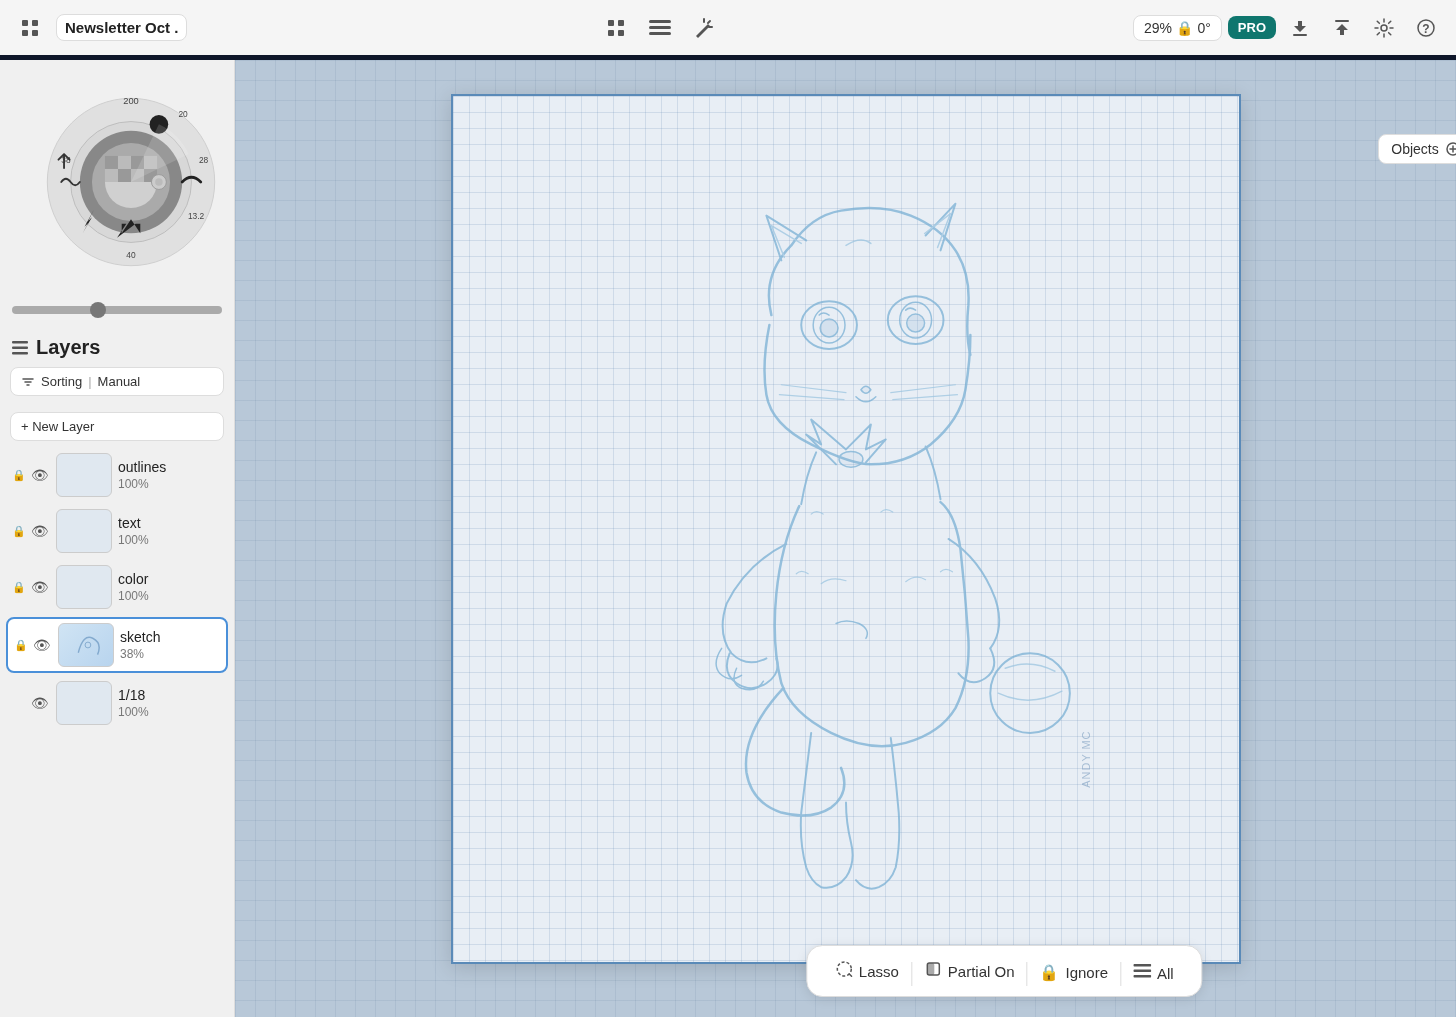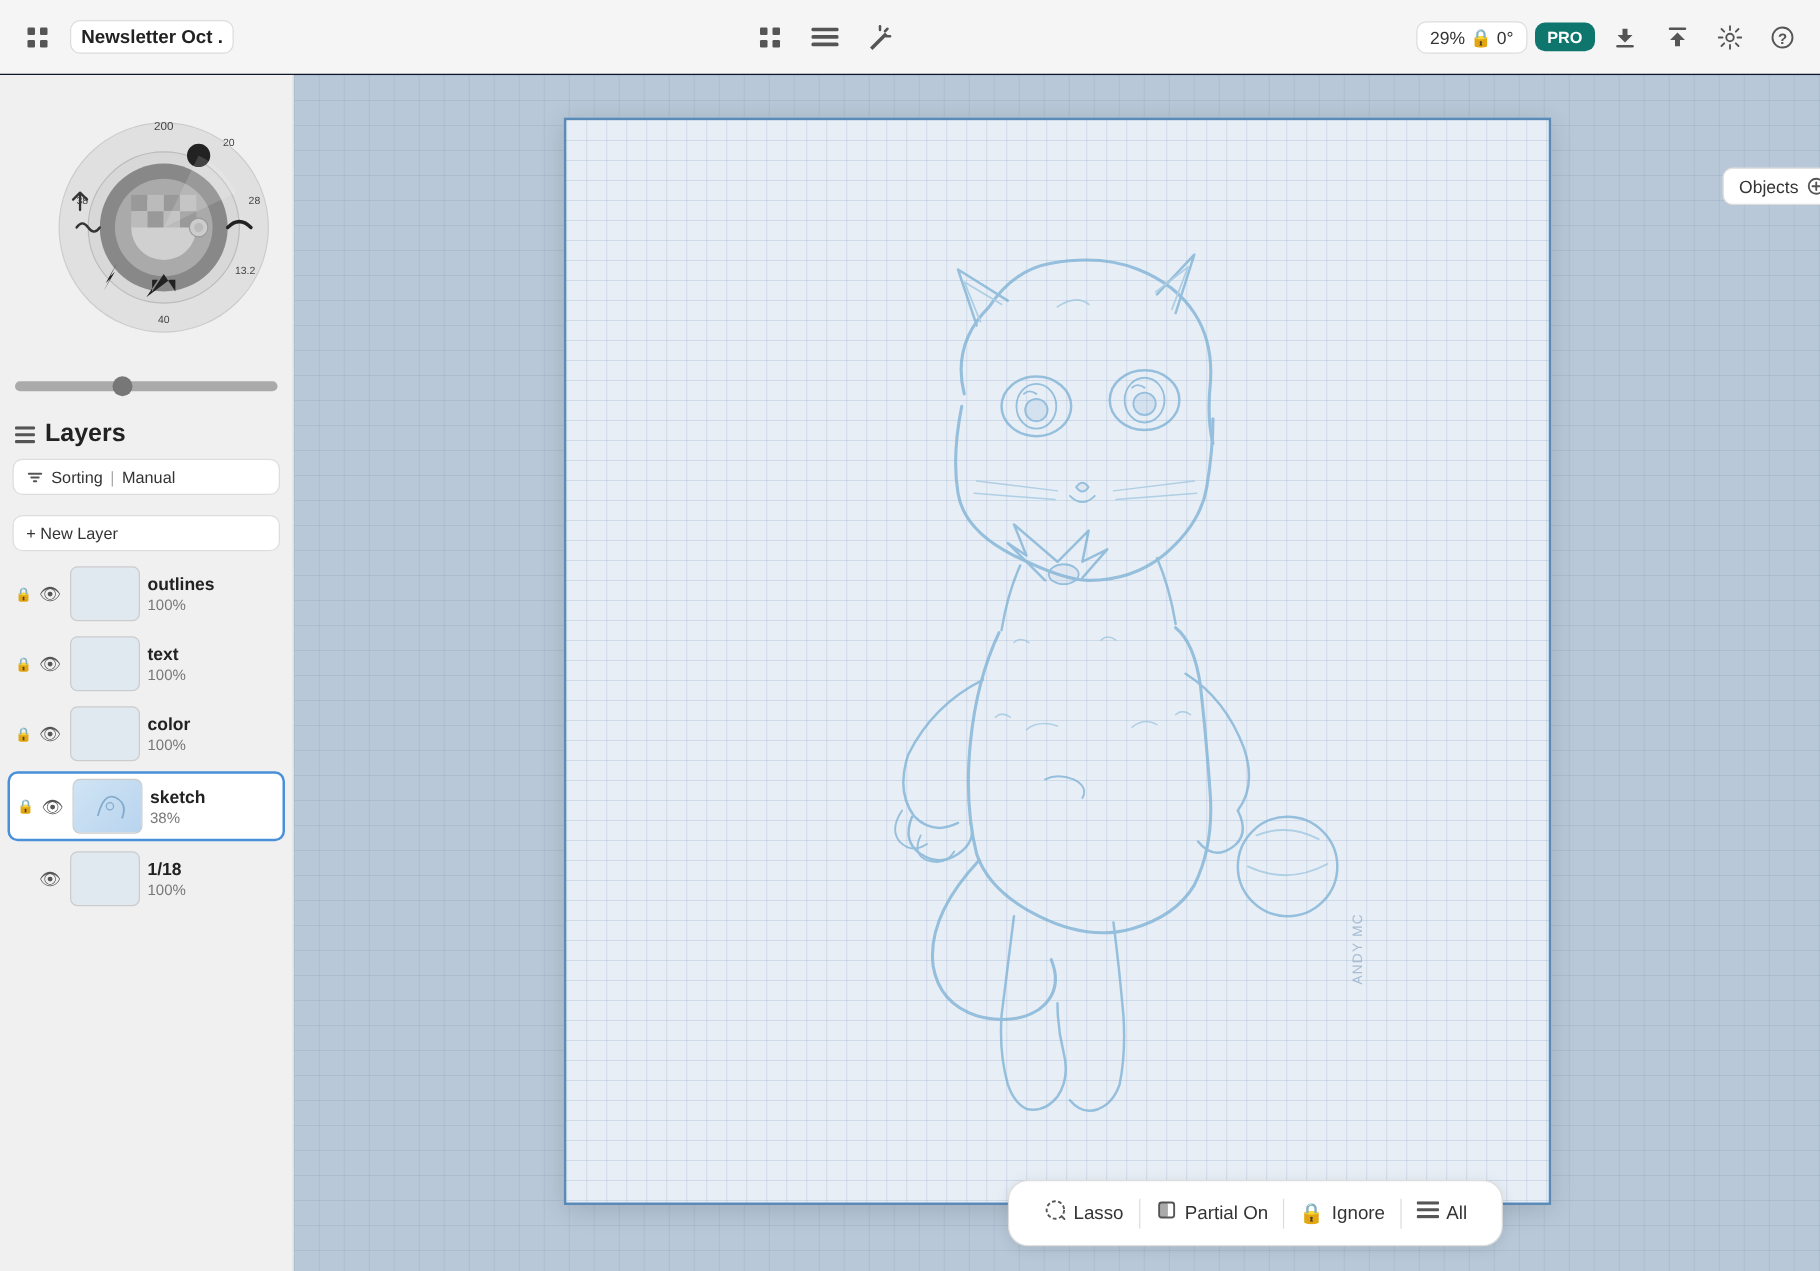--- a/index.html
+++ b/index.html
@@ -11,21 +11,21 @@
       background: #c8d4e0;
       position: relative;
     }
 
     
     .header {
       position: absolute;
       top: 0; left: 0; right: 0;
       height: 60px;
       background: #f5f5f5;
-      border-bottom: 1px solid #0f172a;
+      border-bottom: 5px solid #0f172a;
       display: flex;
       align-items: center;
       padding: 0 12px;
       gap: 8px;
       z-index: 100;
     }
     .header-left {
       display: flex;
       align-items: center;
       gap: 8px;
@@ -250,21 +250,21 @@
       background: #bbb;
       border-radius: 1px;
     }
     .layer-info {
       display: flex;
       flex-direction: column;
       gap: 2px;
     }
     .layer-name {
       font-size: 14px;
-      font-weight: 700;
+      font-weight: 400;
       color: #222;
     }
     .layer-opacity {
       font-size: 12px;
       color: #777;
     }
 
     
     .canvas-area {
       position: absolute;
@@ -340,21 +340,21 @@
     .bottom-toolbar {
       position: absolute;
       bottom: 20px;
       left: 50%;
       transform: translateX(-10%);
       background: white;
       border: 1px solid #ddd;
       border-radius: 16px;
       padding: 10px 20px;
       display: flex;
-      align-items: center;
+      align-items: flex-end;
       gap: 4px;
       box-shadow: 0 2px 12px rgba(0,0,0,0.1);
       z-index: 200;
     }
     .bottom-tool {
       display: flex;
       align-items: center;
       gap: 6px;
       font-size: 15px;
       color: #333;

